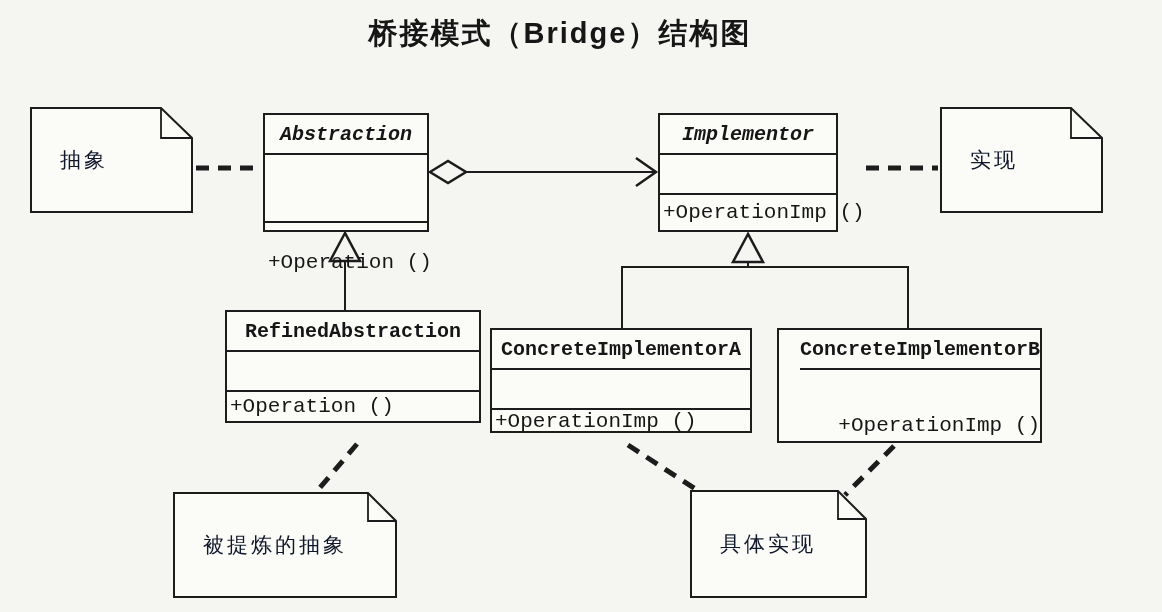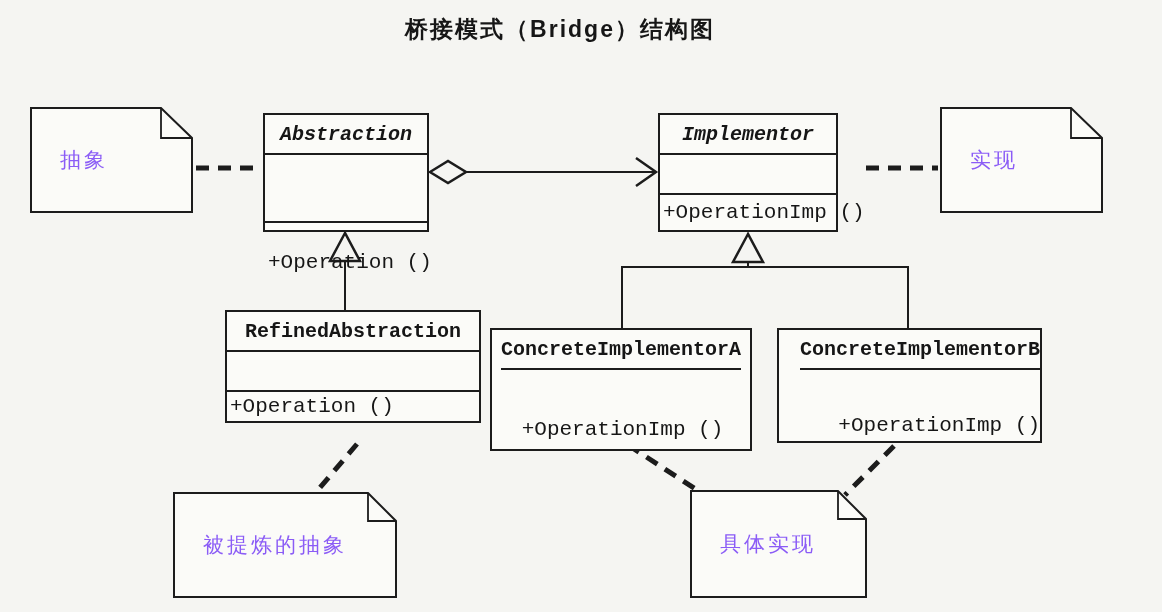--- a/index.html
+++ b/index.html
@@ -15,21 +15,21 @@
   .canvas{
     position:relative;
     width:1162px;height:612px;
     background:var(--paper);
     overflow:hidden;
   }
   .diagram-title{
     position:absolute;
     left:0;top:14px;width:1120px;
     text-align:center;
-    font-size:23px;
+    font-size:29px;
     font-weight:bold;
     letter-spacing:2px;
     color:#161616;
   }
   
   .uml-class{
     position:absolute;
     background:var(--fill);
     border:2.5px solid var(--line);
     display:flex;
@@ -61,21 +61,21 @@
   }
   
   .uml-note{position:absolute;}
   .uml-note svg{position:absolute;left:0;top:0;display:block;}
   .note-text{
     position:absolute;left:0;top:0;right:0;bottom:0;
     display:flex;align-items:center;
     padding-left:30px;
     font-size:21px;
     letter-spacing:3px;
-    color:#8b5cf6;
+    color:#0f172a;
     white-space:nowrap;
   }
   
   svg.overlay{
     position:absolute;left:0;top:0;
     pointer-events:none;
   }
   .stroke{stroke:var(--line);fill:none;}
   .hollow{stroke:var(--line);fill:var(--paper);}
   .dashed{
@@ -143,21 +143,21 @@
     <div class="cls-attrs"></div>
     <div class="cls-method">+OperationImp ()</div>
   </div>
 
   <div class="uml-class" style="left:225px;top:310px;width:256px;height:113px;">
     <div class="cls-name">RefinedAbstraction</div>
     <div class="cls-attrs"></div>
     <div class="cls-method">+Operation ()</div>
   </div>
 
-  <div class="uml-class" style="left:490px;top:328px;width:262px;height:123px;align-items:center;">
+  <div class="uml-class" style="left:490px;top:328px;width:262px;height:105px;">
     <div class="cls-name">ConcreteImplementorA</div>
     <div class="cls-attrs"></div>
     <div class="cls-method">+OperationImp ()</div>
   </div>
 
   <div class="uml-class" style="left:777px;top:328px;width:265px;height:115px;align-items:flex-end;">
     <div class="cls-name">ConcreteImplementorB</div>
     <div class="cls-attrs"></div>
     <div class="cls-method">+OperationImp ()</div>
   </div>

